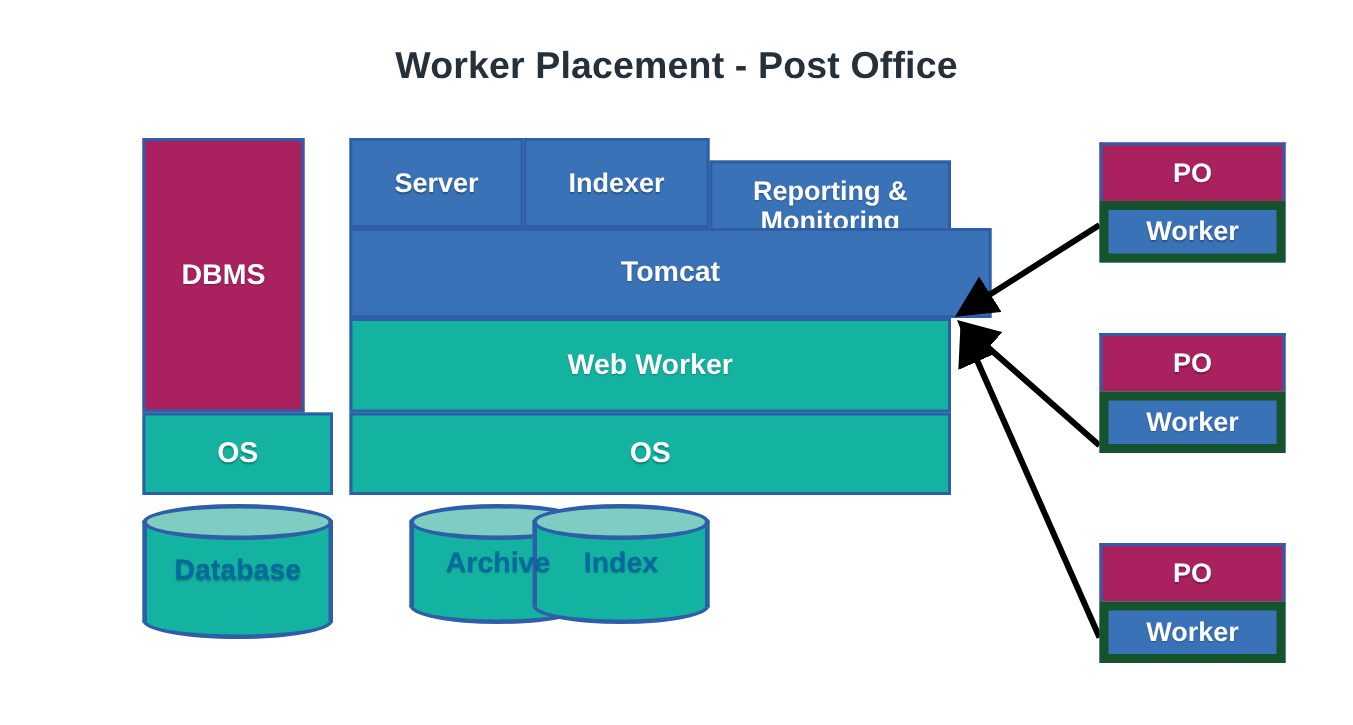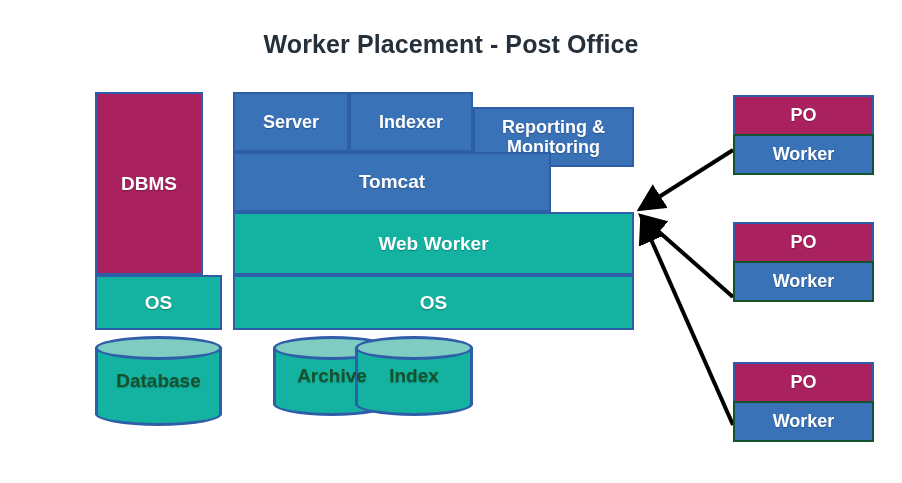--- a/index.html
+++ b/index.html
@@ -58,21 +58,21 @@
   }
   #dbms-os-box {
     left: 95px; top: 275px; width: 127px; height: 55px;
     font-size: 19px;
   }
 
   
   #stack-server      { left: 233px; top: 92px;  width: 116px; height: 60px; font-size: 18px; }
   #stack-indexer     { left: 349px; top: 92px;  width: 124px; height: 60px; font-size: 18px; }
   #stack-reporting   { left: 473px; top: 107px;  width: 161px; height: 60px; font-size: 18px; }
-  #stack-tomcat      { left: 233px; top: 152px; width: 318px; height: 60px; font-size: 19px; }
+  #stack-tomcat      { left: 233px; top: 152px; width: 428px; height: 60px; font-size: 19px; }
   #stack-webserver   { left: 233px; top: 212px; width: 401px; height: 63px; font-size: 19px; }
   #stack-os          { left: 233px; top: 275px; width: 401px; height: 55px; font-size: 19px; }
 
   
   .cylinder {
     position: absolute;
   }
   .cylinder .cyl-body {
     position: absolute;
     left: 0;
@@ -99,48 +99,48 @@
     border: 3px solid #2E5EA8;
     border-radius: 50%;
     box-sizing: border-box;
   }
   .cylinder .cyl-label {
     position: absolute;
     left: 0; right: 0; top: 0; bottom: 0;
     display: flex;
     align-items: center;
     justify-content: center;
-    color: #14532d;
+    color: #0369a1;
     font-weight: bold;
     font-size: 19px;
     text-shadow: 0 1px 1px rgba(0,0,0,0.28);
     z-index: 3;
   }
   #cyl-database { left: 95px;  top: 336px; width: 127px; height: 90px; }
   #cyl-archive  { left: 233px; top: 336px; width: 118px; height: 80px; margin-left: 40px; }
   #cyl-index    { left: 355px; top: 336px; width: 118px; height: 80px; }
 
   
-  .worker-node { position: absolute; width: 141px; border-radius: 15px; }
+  .worker-node { position: absolute; width: 124px; border-radius: 15px; }
   .worker-node .po-part {
     position: relative;
     height: 39px;
     box-sizing: border-box;
     border: 2px solid #2E5EA8;
     border-bottom: none;
     background: #A9215F;
     display: flex; align-items: center; justify-content: center;
     color: #fff; font-weight: bold; font-size: 18px;
     text-shadow: 0 1px 1px rgba(0,0,0,0.28);
   }
   .worker-node .worker-part {
     position: relative;
     height: 41px;
     box-sizing: border-box;
-    border: 2px solid #14532d;
+    border: 6px solid #14532d;
     background: #3A72B8;
     display: flex; align-items: center; justify-content: center;
     color: #fff; font-weight: bold; font-size: 18px;
     text-shadow: 0 1px 1px rgba(0,0,0,0.28);
   }
   #worker-node-1 { left: 733px; top: 95px; }
   #worker-node-2 { left: 733px; top: 222px; }
   #worker-node-3 { left: 733px; top: 362px; }
 
   

